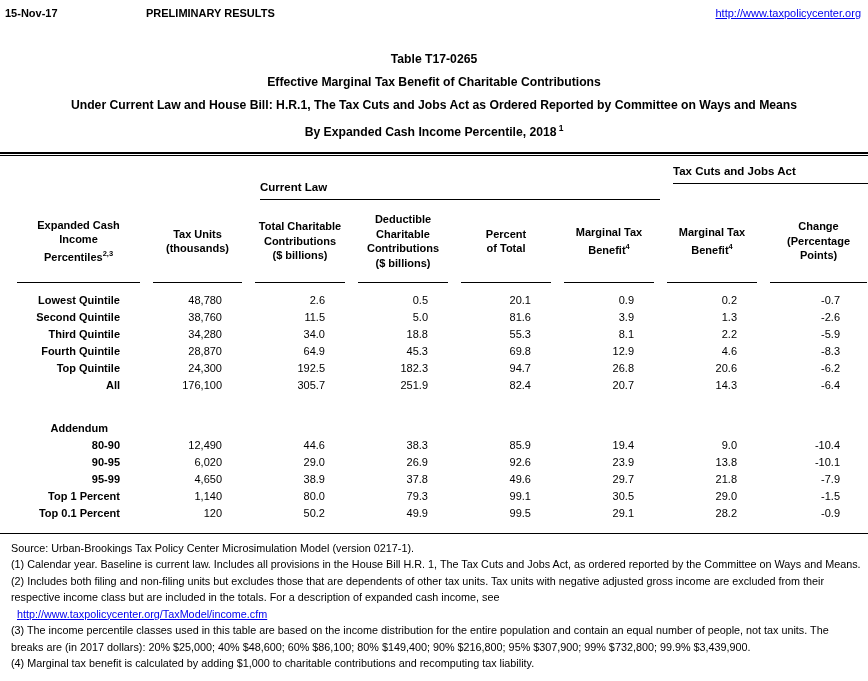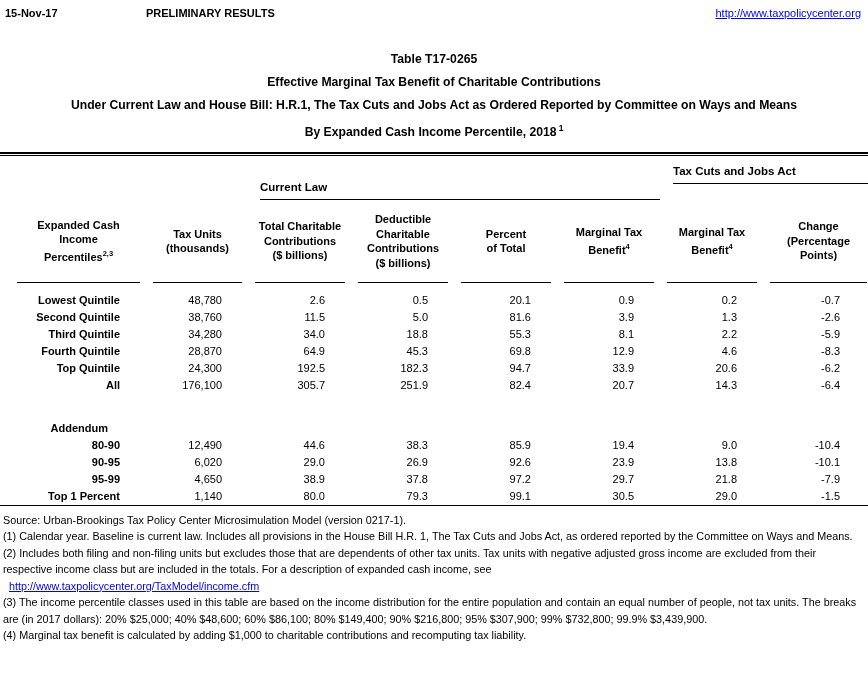--- a/index.html
+++ b/index.html
@@ -40,21 +40,21 @@
   .hdr-text { white-space: pre-line; }
   .ch sup { font-size: 7.5px; }
   
   td.lbl { font-weight: bold; font-size: 11px; line-height: 17px; text-align: right; padding-right: 28px; white-space: nowrap; }
   td.lbl.addendum { padding-right: 40px; }
   td.val { font-size: 11px; line-height: 17px; text-align: right; padding-right: 28px; white-space: nowrap; }
   tr.first td { padding-top: 9px; padding-left: 26px; }
   tr.last td  { padding-bottom: 11px; }
   tr.spacer td { height: 26px; }
   
-  .footnotes { margin-top: 6px; padding: 0 6px 0 3px; font-size: 10.8px; line-height: 16.4px; }
+  .footnotes { margin-top: 6px; padding: 0 6px 0 3px; font-size: 10.8px; line-height: 16.4px; margin-left: 8px; }
   .footnotes p { margin: 0; }
 </style>
 </head>
 <body>
 
 <div class="page-header">
   <span class="date">15-Nov-17</span>
   <span class="status">PRELIMINARY RESULTS</span>
   <a class="site-link" href="#">http://www.taxpolicycenter.org</a>
 </div>
@@ -185,21 +185,21 @@
           <td class="val">12.9</td>
           <td class="val">4.6</td>
           <td class="val">-8.3</td>
         </tr>
         <tr>
           <td class="lbl">Top Quintile</td>
           <td class="val">24,300</td>
           <td class="val">192.5</td>
           <td class="val">182.3</td>
           <td class="val">94.7</td>
-          <td class="val">33.9</td>
+          <td class="val">26.8</td>
           <td class="val">20.6</td>
           <td class="val">-6.2</td>
         </tr>
         <tr>
           <td class="lbl">All</td>
           <td class="val">176,100</td>
           <td class="val">305.7</td>
           <td class="val">251.9</td>
           <td class="val">82.4</td>
           <td class="val">20.7</td>
@@ -237,35 +237,45 @@
           <td class="val">92.6</td>
           <td class="val">23.9</td>
           <td class="val">13.8</td>
           <td class="val">-10.1</td>
         </tr>
         <tr>
           <td class="lbl">95-99</td>
           <td class="val">4,650</td>
           <td class="val">38.9</td>
           <td class="val">37.8</td>
-          <td class="val">97.2</td>
+          <td class="val">49.6</td>
           <td class="val">29.7</td>
           <td class="val">21.8</td>
           <td class="val">-7.9</td>
         </tr>
         <tr>
           <td class="lbl">Top 1 Percent</td>
           <td class="val">1,140</td>
           <td class="val">80.0</td>
           <td class="val">79.3</td>
           <td class="val">99.1</td>
           <td class="val">30.5</td>
           <td class="val">29.0</td>
           <td class="val">-1.5</td>
         </tr>
+        <tr class="last">
+          <td class="lbl">Top 0.1 Percent</td>
+          <td class="val">120</td>
+          <td class="val">50.2</td>
+          <td class="val">49.9</td>
+          <td class="val">99.5</td>
+          <td class="val">29.1</td>
+          <td class="val">28.2</td>
+          <td class="val">-0.9</td>
+        </tr>
       </tbody>
 </table>
 </div>
 
 <div class="footnotes">
   <p>Source: Urban-Brookings Tax Policy Center Microsimulation Model (version 0217-1).</p>
   <p>(1) Calendar year. Baseline is current law. Includes all provisions in the House Bill H.R. 1, The Tax Cuts and Jobs Act, as ordered reported by the Committee on Ways and Means.</p>
   <p>(2) Includes both filing and non-filing units but excludes those that are dependents of other tax units. Tax units with negative adjusted gross income are excluded from their respective income class but are included in the totals. For a description of expanded cash income, see</p>
   <p><a href="#">http://www.taxpolicycenter.org/TaxModel/income.cfm</a></p>
   <p>(3) The income percentile classes used in this table are based on the income distribution for the entire population and contain an equal number of people, not tax units. The breaks are (in 2017 dollars): 20% $25,000; 40% $48,600; 60% $86,100; 80% $149,400; 90% $216,800; 95% $307,900; 99% $732,800; 99.9% $3,439,900.</p>

